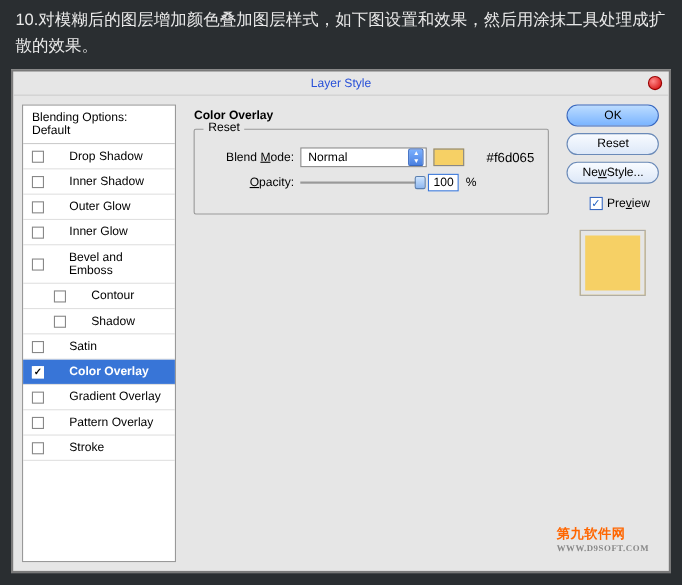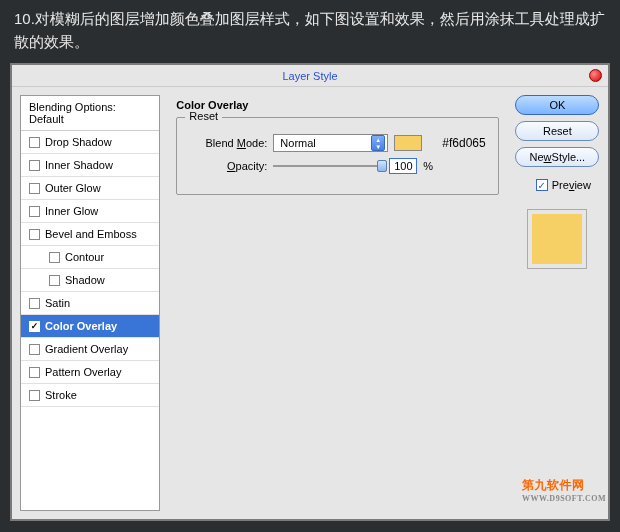--- a/index.html
+++ b/index.html
@@ -7,21 +7,21 @@
     .page { width: 620px; height: 532px; background: #2a2e31; position: relative; }
     .instruction { color: #e8e8e8; font-size: 15px; padding: 8px 14px 10px 14px; line-height: 1.5; font-family: "Microsoft YaHei", sans-serif; }
     .dialog-outer { margin: 0 10px; border: 2px solid #7a7a7a; border-radius: 0; background: #e6e6e6; height: 458px; position: relative; }
     .dialog-titlebar { height: 22px; display: flex; align-items: center; justify-content: center; position: relative; border-bottom: 1px solid #ccc; }
     .dialog-title { color: #2850d8; font-size: 11px; }
     .close-btn { position: absolute; right: 6px; top: 4px; width: 13px; height: 13px; background: radial-gradient(circle at 35% 35%, #ff8888, #d00000); border-radius: 50%; border: 1px solid #900; }
     .dialog-body { display: flex; padding: 8px; gap: 8px; height: calc(100% - 22px); }
     .styles-panel { width: 148px; border: 1px solid #999; background: #fff; }
     .styles-header { padding: 5px 8px; border-bottom: 1px solid #999; font-size: 11px; }
     .blending-row { padding: 5px 8px; border-bottom: 1px solid #ccc; font-size: 11px; }
-    .style-item { display: flex; align-items: center; padding: 5px 8px; border-bottom: 1px solid #e0e0e0; font-size: 11px; gap: 5px; }
+    .style-item { display: flex; align-items: center; padding: 5px 8px; border-bottom: 1px solid #e0e0e0; font-size: 11px; gap: 23px; }
     .style-item.selected { background: #3875d7; color: #fff; font-weight: bold; }
     .style-item.indent { padding-left: 28px; }
     .chk { width: 11px; height: 11px; border: 1px solid #888; background: #fff; display: inline-flex; align-items: center; justify-content: center; font-size: 9px; color: #000; }
     .chk.checked::after { content: "✓"; }
     .style-item.selected .chk { border-color: #fff; }
     .style-item.selected .chk.checked::after { color: #000; background: #fff; }
     
     .settings-panel { flex: 1; background: #e6e6e6; padding: 4px 8px; }
     .section-title { font-size: 11px; font-weight: bold; margin-bottom: 6px; }
     .fieldset { border: 1px solid #999; border-radius: 2px; padding: 10px 12px 14px 12px; position: relative; margin-top: 4px; }
@@ -40,21 +40,21 @@
     .pct { font-size: 11px; }
     
     .buttons-panel { width: 90px; display: flex; flex-direction: column; gap: 6px; align-items: center; }
     .btn { width: 84px; height: 20px; border: 1px solid #6a8ab8; border-radius: 10px; background: linear-gradient(#f8fbff, #dde8f8); font-size: 11px; display: flex; align-items: center; justify-content: center; cursor: pointer; }
     .btn.primary { background: linear-gradient(#bcdcff, #7ab4ff); border-color: #3868c0; font-weight: normal; }
     .preview-row { display: flex; align-items: center; gap: 4px; margin-top: 6px; font-size: 11px; margin-left: 12px; }
     .preview-chk { width: 12px; height: 12px; border: 1px solid #3868c0; background: #fff; display: flex; align-items: center; justify-content: center; color: #2060c0; font-size: 10px; }
     .preview-chk::after { content: "✓"; }
     .preview-swatch { width: 60px; height: 60px; border: 1px solid #aaa; background: #f6d065; margin-top: 12px; box-shadow: inset 0 0 0 4px #e6e6e6; }
     
-    .watermark { position: absolute; right: 2px; bottom: 16px; font-size: 11px; color: #ff6600; font-weight: bold; font-family: "Microsoft YaHei"; }
+    .watermark { position: absolute; right: 18px; bottom: 16px; font-size: 11px; color: #ff6600; font-weight: bold; font-family: "Microsoft YaHei"; }
     .watermark span { display:block; font-size:8px; color:#888; letter-spacing:0.5px; }
   </style>
 </head>
 <body>
 
 <div class="page">
   <div class="instruction">10.对模糊后的图层增加颜色叠加图层样式，如下图设置和效果，然后用涂抹工具处理成扩散的效果。</div>
 
   <div class="dialog-outer">
     <div class="dialog-titlebar">

